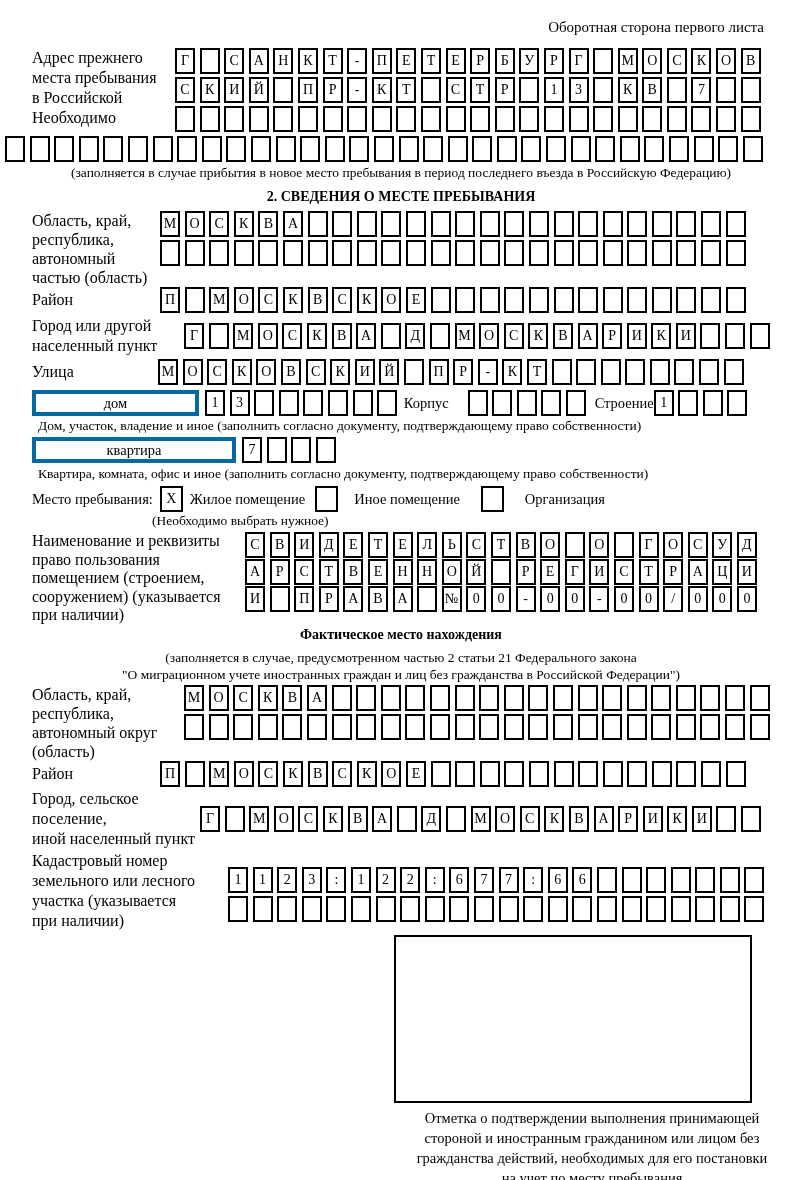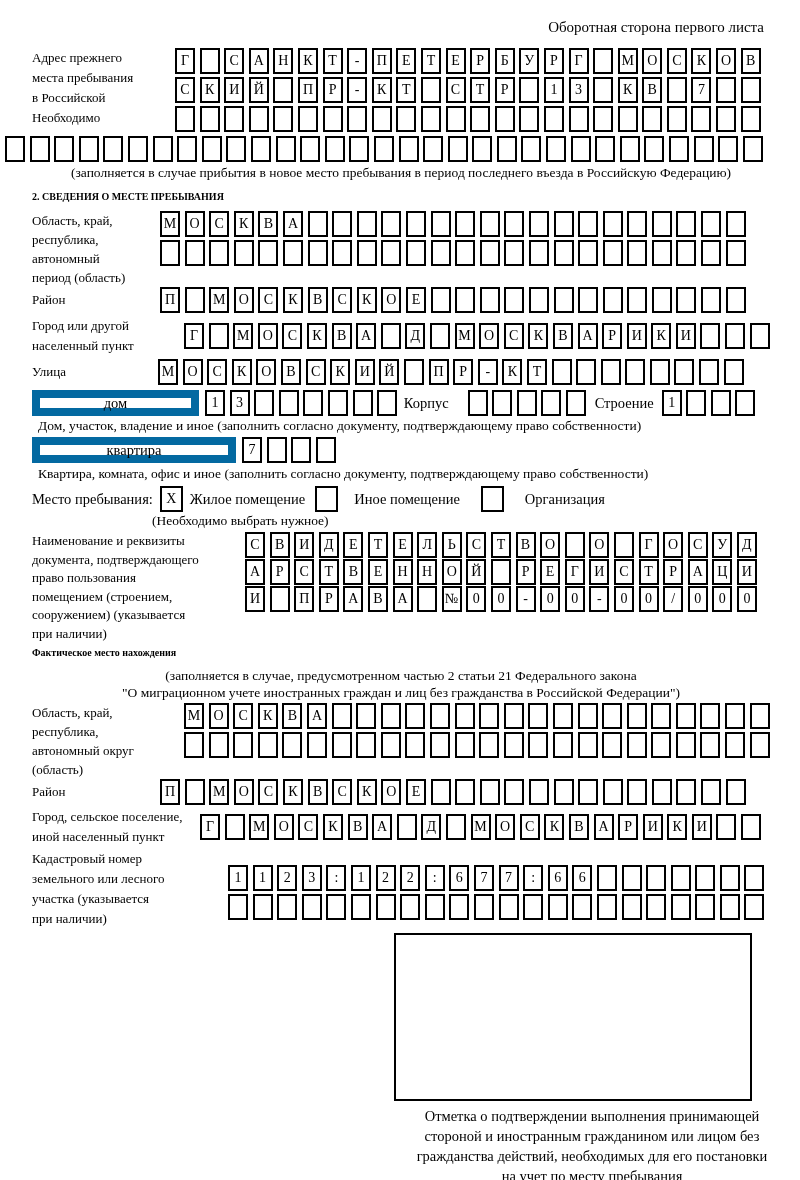--- a/index.html
+++ b/index.html
@@ -8,28 +8,28 @@
   .page{box-sizing:border-box;width:800px;height:1180px;padding:18px 30px 0 32px;}
 
   .header-note{text-align:right;font-size:15px;line-height:18px;padding-right:6px;}
 
   .cells-row{display:flex;margin-bottom:3px;}
   .cell{box-sizing:border-box;flex:0 0 auto;width:20px;height:26px;border:2px solid #000;
         margin-right:4.6px;display:flex;align-items:center;justify-content:center;
         font-size:14px;background:#fff;}
   .form-row{display:flex;align-items:flex-start;}
   .form-row.center{align-items:center;}
-  .label-col{flex:0 0 auto;font-size:13px;line-height:20px;}
+  .label-col{flex:0 0 auto;font-size:16px;line-height:20px;}
   .w143{width:143px;} .w128{width:128px;} .w152{width:152px;} .w126{width:126px;}
   .w213{width:213px;line-height:18.5px;} .w196{width:196px;}
   .fullrow{margin-left:-27px;margin-top:1px;}
   .note{font-size:13.5px;line-height:16px;}
   .note.c{text-align:center;}
-  .sec-title{font-weight:bold;font-size:10px;line-height:20px;margin-top:6px;}
-  .wbox{box-sizing:border-box;height:26px;border:8px solid #0369a1;display:flex;
+  .sec-title{text-align:center;font-weight:bold;font-size:14px;line-height:20px;margin-top:6px;}
+  .wbox{box-sizing:border-box;height:26px;border:4px solid #0369a1;display:flex;
         align-items:center;justify-content:center;font-size:14.5px;flex:0 0 auto;}
   .dom-box{width:167px;} .kv-box{width:204px;}
   .inline-lbl{font-size:14.5px;line-height:26px;flex:0 0 auto;}
   .chk{box-sizing:border-box;width:23px;height:26px;border:2px solid #000;flex:0 0 auto;
        display:flex;align-items:center;justify-content:center;font-size:14px;}
   .mt2{margin-top:2px;} .mt3{margin-top:3px;} .mt4{margin-top:4px;} .mt5{margin-top:5px;}
   .vybrat{font-size:13.5px;line-height:17px;margin-left:120px;}
   .stamp-box{box-sizing:border-box;width:358px;height:168px;border:2px solid #000;margin-left:362px;margin-top:4px;}
   .stamp-note{width:424px;margin-left:348px;text-align:center;font-size:14.5px;line-height:20px;margin-top:5px;}
   .fact-note{ text-align:center;font-size:13.5px;line-height:17px;}
@@ -165,21 +165,21 @@
     </div>
   <div class="note c mt2">(заполняется в случае прибытия в новое место пребывания в период последнего въезда в Российскую Федерацию)</div>
 
   <div class="sec-title">2. СВЕДЕНИЯ О МЕСТЕ ПРЕБЫВАНИЯ</div>
 
   <div class="form-row mt4">
     <div class="label-col w128 lh19">
         <div>Область, край,</div>
         <div>республика,</div>
         <div>автономный</div>
-        <div>период (область)</div>
+        <div>частью (область)</div>
       </div>
     <div>
       <div class="cells-row">
           <span class="cell">М</span>
           <span class="cell">О</span>
           <span class="cell">С</span>
           <span class="cell">К</span>
           <span class="cell">В</span>
           <span class="cell">А</span>
           <span class="cell"></span>
@@ -336,21 +336,21 @@
         <span class="cell"></span>
       </div>
     <div class="inline-lbl" style="margin-left:2px;margin-right:19px;">Корпус</div>
     <div class="cells-row" style="margin-bottom:0;">
         <span class="cell"></span>
         <span class="cell"></span>
         <span class="cell"></span>
         <span class="cell"></span>
         <span class="cell"></span>
       </div>
-    <div class="inline-lbl" style="margin-left:4px;margin-right:8px;">Строение</div>
+    <div class="inline-lbl" style="margin-left:4px;margin-right:0;">Строение</div>
     <div class="cells-row" style="margin-bottom:0;">
         <span class="cell">1</span>
         <span class="cell"></span>
         <span class="cell"></span>
         <span class="cell"></span>
       </div>
   </div>
   <div class="note mt2" style="padding-left:6px;">Дом, участок, владение и иное (заполнить согласно документу, подтверждающему право собственности)</div>
 
   <div class="form-row center mt3">
@@ -371,21 +371,20 @@
     <div class="chk" style="margin-left:10px;"></div>
     <div class="inline-lbl" style="margin-left:16px;">Иное помещение</div>
     <div class="chk" style="margin-left:21px;"></div>
     <div class="inline-lbl" style="margin-left:21px;">Организация</div>
   </div>
   <div class="vybrat">(Необходимо выбрать нужное)</div>
 
   <div class="form-row mt3">
     <div class="label-col w213 lh185">
         <div>Наименование и реквизиты</div>
-        <div>документа, подтверждающего</div>
         <div>право пользования</div>
         <div>помещением (строением,</div>
         <div>сооружением) (указывается</div>
         <div>при наличии)</div>
       </div>
     <div>
       <div class="cells-row" style="margin-bottom:1px;">
           <span class="cell">С</span>
           <span class="cell">В</span>
           <span class="cell">И</span>

